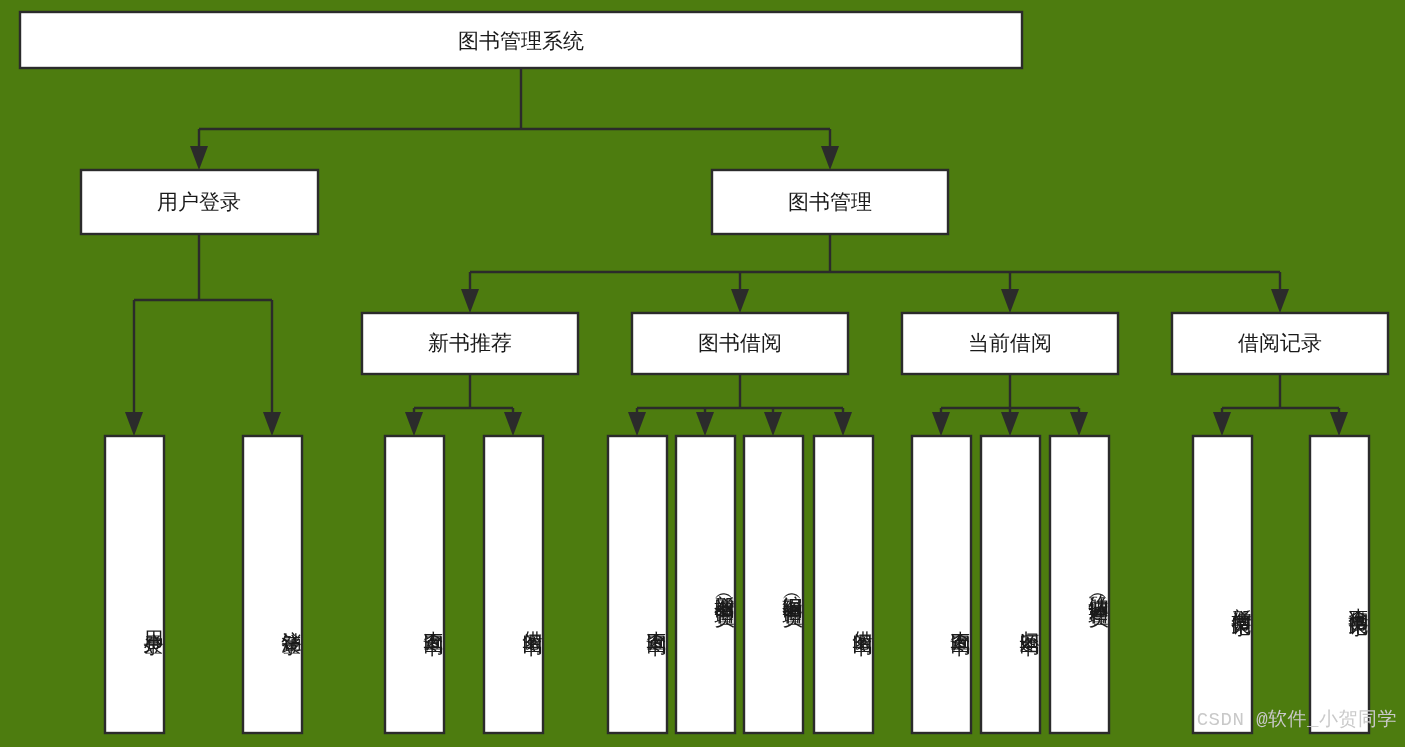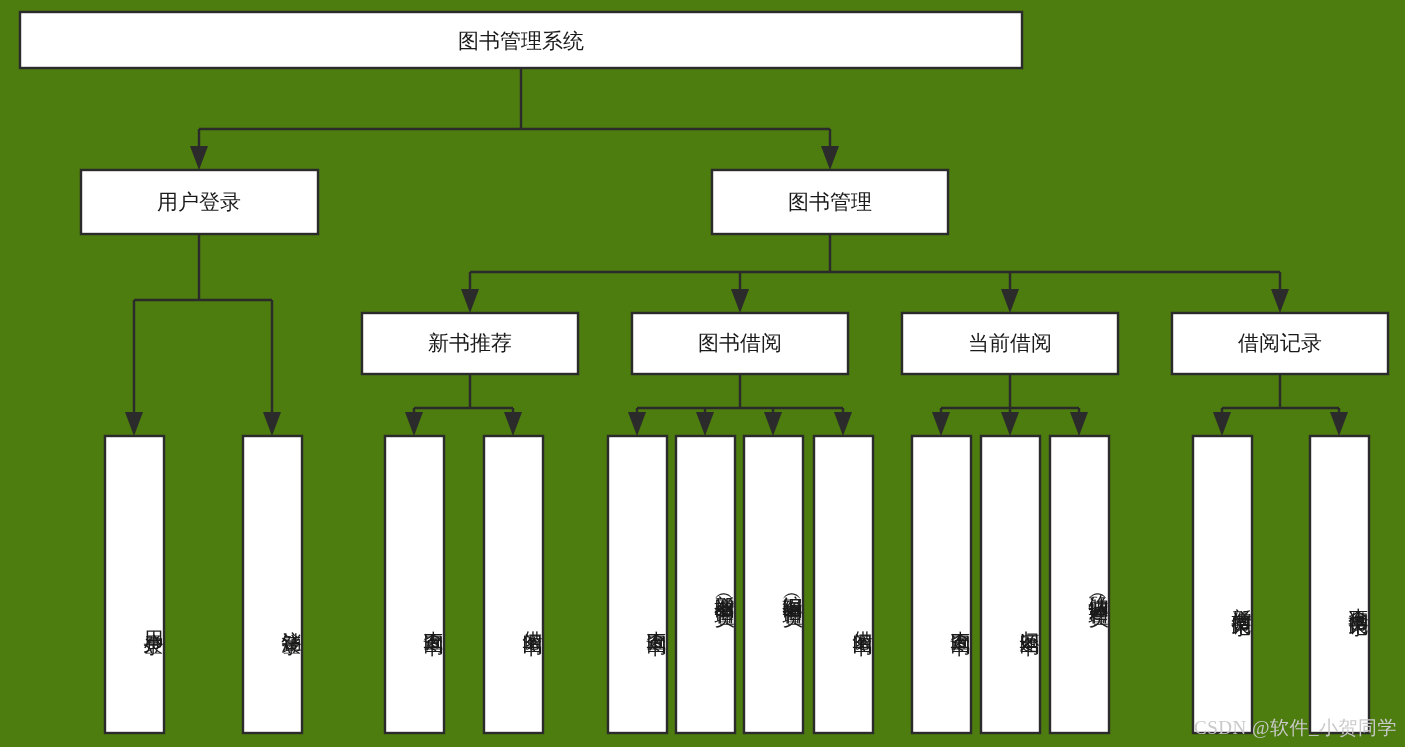--- a/index.html
+++ b/index.html
@@ -56,22 +56,22 @@
     letter-spacing: 2px;
     display: flex;
     align-items: flex-start;
     justify-content: center;
     white-space: nowrap;
     pointer-events: none;
   }
   .watermark {
     position: absolute;
     right: 8px;
-    bottom: 6px;
-    font-family: Liberation Serif, serif;
+    bottom: 15px;
+    font-family: Liberation Mono, monospace;
     font-size: 19px;
     color: #c9c9c9;
     white-space: nowrap;
     letter-spacing: 0.5px;
   }
 </style>
 </head>
 <body>
 
 <div id="canvas">

